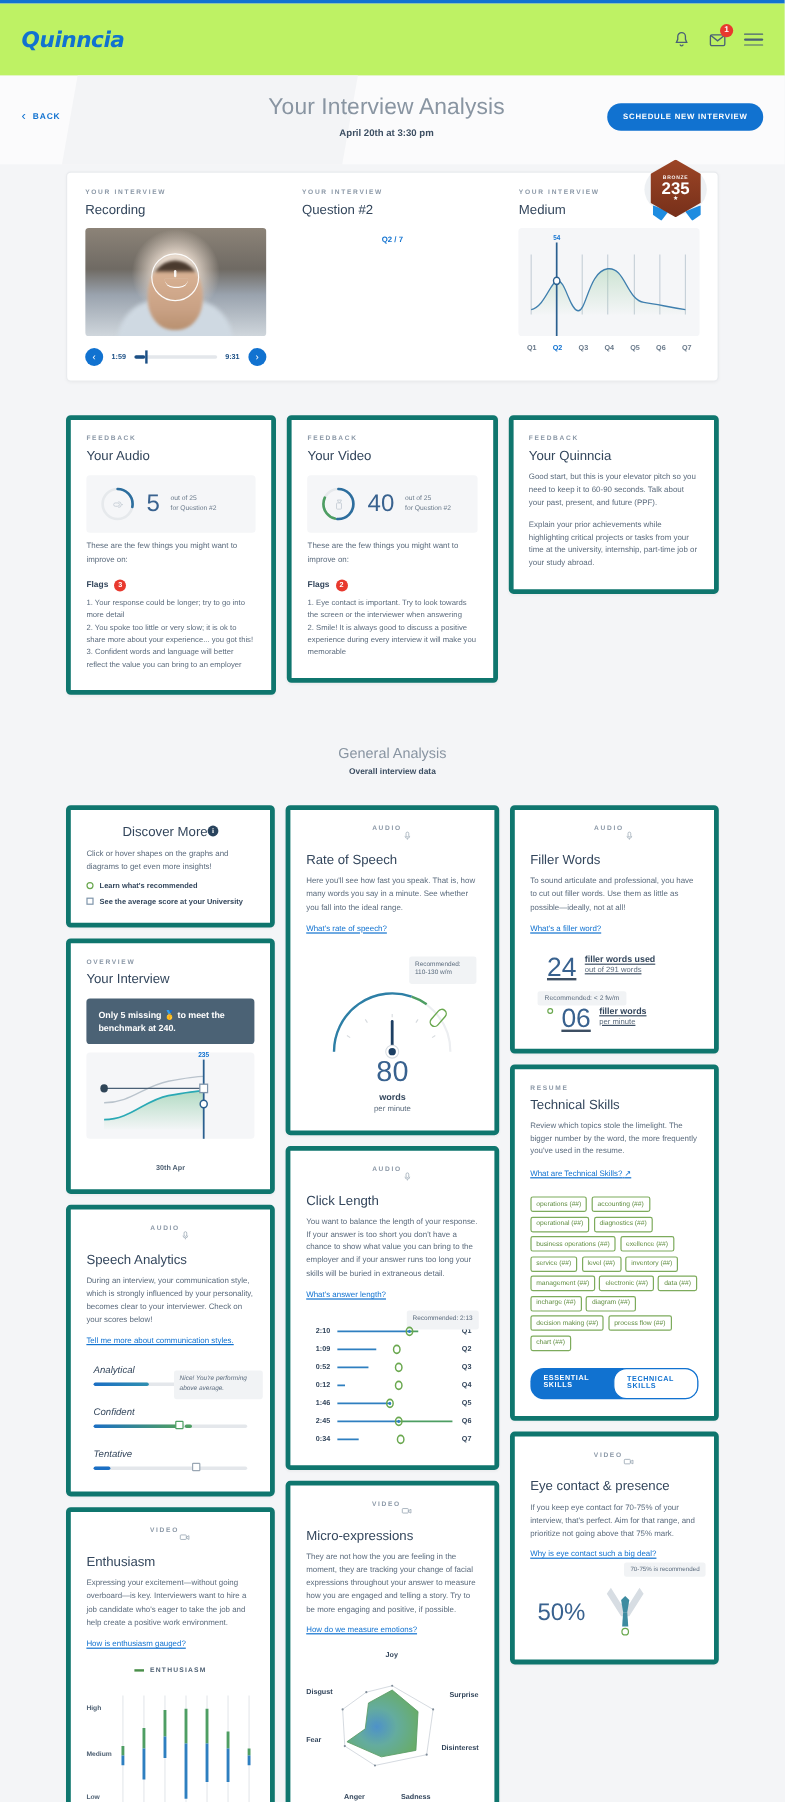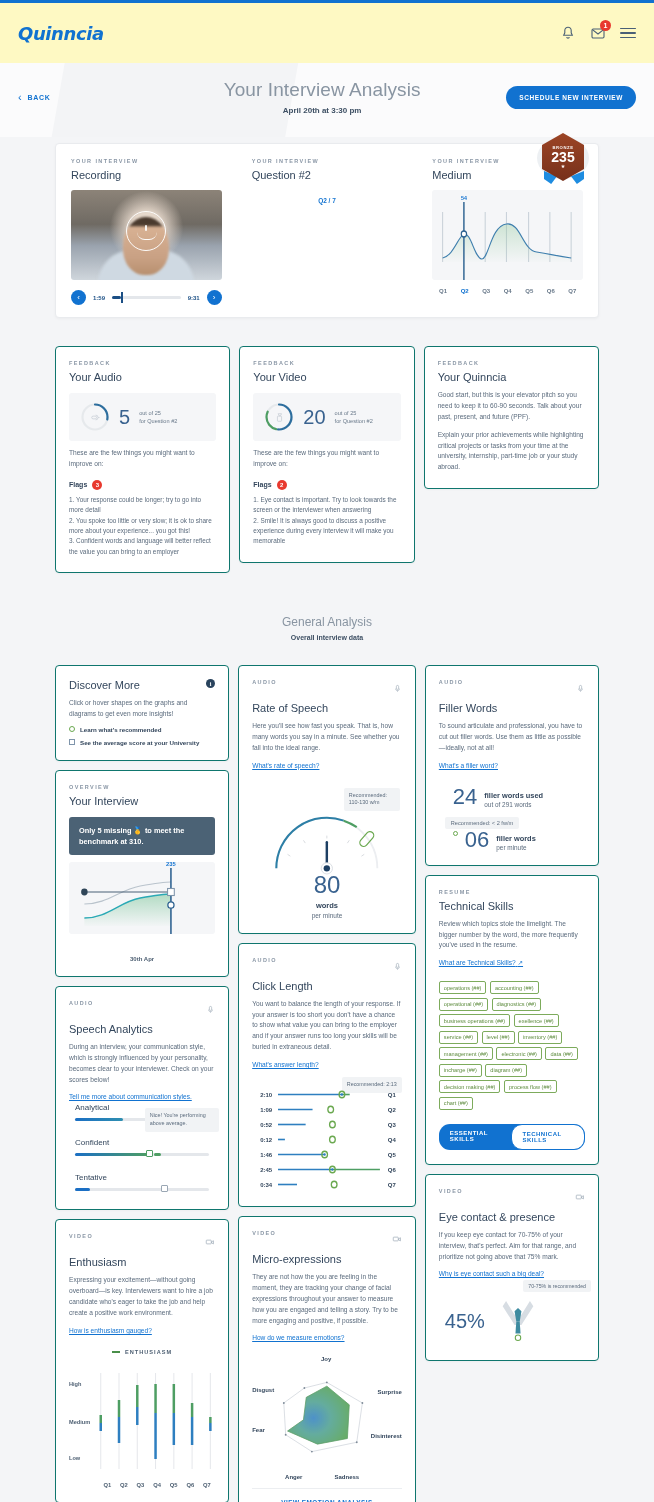--- a/index.html
+++ b/index.html
@@ -12,21 +12,21 @@
   }
   body { position: relative; overflow-x: hidden; }
 
   .page { width: 654px; position: relative; }
 
   
   .topstrip { height: 3px; background: #1172d0; width: 100%; }
 
   
   .header {
-    height: 60px; background: #fef9c3; position: relative;
+    height: 60px; background: #bef264; position: relative;
     display: flex; align-items: center; padding: 0 18px;
   }
   .logo {
     font-family: "DejaVu Sans", sans-serif;
     font-size: 18px; font-weight: bold; font-style: italic;
     color: #1172d0; letter-spacing: -0.4px;
   }
   .header-right { margin-left: auto; display: flex; align-items: center; gap: 14px; }
   .hicon { width: 16px; height: 16px; position: relative; cursor: pointer; color: #4a6076; }
   .badge {
@@ -55,21 +55,21 @@
   .hero-title { font-size: 19px; color: #8995a2; font-weight: normal; letter-spacing: 0.1px; }
   .hero-sub { font-size: 8px; font-weight: bold; color: #3d4f63; margin-top: 5px; }
   .sched-btn {
     background: #1172d0; color: #fff; border: none; border-radius: 13px;
     font-size: 6.5px; font-weight: bold; letter-spacing: 0.6px;
     padding: 8px 13px; cursor: pointer; white-space: nowrap;
   }
 
   
   .card {
-    background: #fff; border: 1px solid #0f766e; border-radius: 4px;
+    background: #fff; border: 4px solid #0f766e; border-radius: 4px;
     box-shadow: 0 1px 2px rgba(0,0,0,0.03);
   }
   .eyebrow {
     font-size: 5.5px; letter-spacing: 1.4px; font-weight: bold;
     color: #8a97a6; text-transform: uppercase;
   }
   .card-title { font-size: 11px; color: #33465c; margin-top: 5px; font-weight: normal; }
   .body-text { font-size: 6.6px; line-height: 1.65; color: #5b6b7d; margin-top: 7px; }
   .link {
     font-size: 6.6px; color: #1172d0; text-decoration: underline;
@@ -199,32 +199,32 @@
 
   .info-dot {
     width: 9px; height: 9px; border-radius: 50%; background: #29435d; color: #fff;
     font-size: 6px; font-weight: bold; display: flex; align-items: center; justify-content: center;
     font-family: "Liberation Serif", serif; cursor: pointer;
   }
   .legend-row { display: flex; align-items: center; gap: 5px; margin-top: 6px; font-size: 6.2px; font-weight: bold; color: #33465c; }
   .lg-circle { width: 6px; height: 6px; border-radius: 50%; border: 1.3px solid #6aa84f; flex: none; }
   .lg-square { width: 6px; height: 6px; border: 1.3px solid #7f95ab; flex: none; }
 
-  .cardhead { display: flex; align-items: flex-start; justify-content: space-between; }
+  .cardhead { display: flex; align-items: flex-start; justify-content: center; }
 
   
   .callout {
     background: #4b6275; color: #fff; border-radius: 3px; padding: 8px 10px;
     font-size: 7.4px; line-height: 1.5; font-weight: bold; margin-top: 10px;
   }
   .ov-plot { background: #f5f6f8; border-radius: 3px; height: 72px; margin-top: 7px; position: relative; }
   .ov-date { text-align: center; font-size: 6px; font-weight: bold; color: #4d5f72; margin-top: 22px; }
 
   
-  .slider-group { padding: 0 6px; }
+  .slider-group { margin-top: 13px; padding: 0 6px; font-style: italic; }
   .slider-label { font-size: 8px; color: #33465c; margin-bottom: 6px; }
   .slider-track { height: 3px; background: #e4e7eb; border-radius: 2px; position: relative; margin-bottom: 17px; }
   .sfill { position: absolute; left: 0; top: 0; height: 100%; border-radius: 2px; }
   .sknob {
     position: absolute; top: -3px; width: 7px; height: 7px; background: #fff;
     border: 1.2px solid #9aa7b4; border-radius: 1px; cursor: pointer;
   }
   .tooltip-gray {
     position: absolute; background: #f1f3f5; border-radius: 2px; padding: 4px 5px;
     font-size: 5.4px; color: #5b6b7d; line-height: 1.45; white-space: nowrap;
@@ -245,21 +245,21 @@
   .gauge-pm { text-align: center; font-size: 6.5px; color: #5b6b7d; margin-top: 2px; }
 
   
   .al-rows { margin-top: 16px; }
   .al-row { display: flex; align-items: center; gap: 6px; height: 15px; }
   .al-time { font-size: 6px; font-weight: bold; color: #33465c; width: 20px; text-align: right; flex: none; }
   .al-bar { flex: 1; position: relative; height: 15px; }
   .al-q { font-size: 6px; font-weight: bold; color: #33465c; width: 14px; flex: none; }
 
   
-  .fw-row { display: flex; align-items: flex-end; gap: 7px; margin-top: 14px; padding-left: 14px; }
+  .fw-row { display: flex; gap: 7px; margin-top: 14px; padding-left: 14px; text-decoration: underline; }
   .fw-num { font-size: 22px; color: #39628f; line-height: 1; }
   .fw-lab-b { font-size: 7.4px; font-weight: bold; color: #33465c; }
   .fw-lab-s { font-size: 6.4px; color: #5b6b7d; margin-top: 1px; }
   .fw-rec {
     display: inline-block; background: #f1f3f5; border-radius: 2px; padding: 3px 6px;
     font-size: 5.6px; color: #5b6b7d; margin-top: 9px; margin-left: 6px;
   }
 
   
   .tags { display: flex; flex-wrap: wrap; gap: 3.5px; margin-top: 12px; }
@@ -462,21 +462,21 @@
               <circle cx="15" cy="15" r="12.5" fill="none" stroke="#2d6e9e" stroke-width="2.2" stroke-dasharray="40 78.5" stroke-linecap="round"></circle>
               <circle cx="15" cy="15" r="12.5" fill="none" stroke="#4e9e63" stroke-width="2.2" stroke-dasharray="22 78.5" stroke-dashoffset="-42" stroke-linecap="round"></circle>
             </svg>
             <div class="dcenter">
               <svg viewBox="0 0 16 16" width="11" height="11" fill="none" stroke="#c7ced6" stroke-width="1.1">
                 <rect x="2.5" y="5" width="7.5" height="6" rx="1"></rect>
                   <path d="M10.5 7.6l3-1.6v5l-3-1.6z"></path>
               </svg>
             </div>
           </div>
-          <div class="big-score">20</div>
+          <div class="big-score">40</div>
           <div class="score-meta">
             <div>out of 25</div>
             <div>for Question #2</div>
           </div>
         </div>
         <div class="body-text">These are the few things you might want to improve on:</div>
         <div class="flags-line">
           <span>Flags</span>
           <span class="flag-count">2</span>
         </div>
@@ -515,21 +515,21 @@
           </div>
           <div class="legend-row">
             <span class="lg-square"></span>
             <span>See the average score at your University</span>
           </div>
         </div>
 
         <div class="card pad">
           <div class="eyebrow">OVERVIEW</div>
           <div class="card-title">Your Interview</div>
-          <div class="callout">Only 5 missing 🥇 to meet the benchmark at 310.</div>
+          <div class="callout">Only 5 missing 🥇 to meet the benchmark at 240.</div>
           <div class="ov-plot">
             <svg viewBox="0 0 152 72" width="100%" height="72" preserveAspectRatio="none" style="overflow:visible">
               <defs>
                 <linearGradient id="ogr" x1="0" y1="0" x2="0" y2="1">
                   <stop offset="0%" stop-color="#6fc08f" stop-opacity="0.5"></stop>
                   <stop offset="100%" stop-color="#6fc08f" stop-opacity="0.02"></stop>
                 </linearGradient>
               </defs>
               <path d="M16 56 C40 56 52 40 74 36 C92 33 100 32 106 32 L106 64 L16 64 Z" fill="url(#ogr)"></path>
               <path d="M16 42 C40 42 52 28 74 24 C92 21 100 20 106 20" fill="none" stroke="#b9c3cc" stroke-width="1.2"></path>
@@ -917,21 +917,21 @@
           <div class="card-title">Eye contact &amp; presence</div>
           <div class="body-text">If you keep eye contact for 70-75% of your interview, that's perfect. Aim for that range, and prioritize not going above that 75% mark.</div>
           <a class="link">Why is eye contact such a big deal?</a>
 
           <div style="position:relative;height:6px">
             <div class="ec-tip">70-75% is recommended</div>
           </div>
 
 
           <div class="ec-row" style="margin-top:10px">
-            <div class="ec-num">45%</div>
+            <div class="ec-num">50%</div>
             <div>
               <svg viewBox="0 0 44 54" width="38" height="46">
                 <path d="M8 6 L18 22 L22 18 L26 22 L36 6 L40 12 L26 34 L18 34 L4 12 Z" fill="#d7dde3"></path>
                 <path d="M18 18 L22 14 L26 18 L24 30 L20 30 Z" fill="#3d8ba0"></path>
                 <path d="M20 30 L24 30 L25 44 L19 44 Z" fill="#3d8ba0"></path>
                 <circle cx="22" cy="49" r="3.2" fill="none" stroke="#6aa84f" stroke-width="1.2"></circle>
               </svg>
             </div>
           </div>
         </div>

